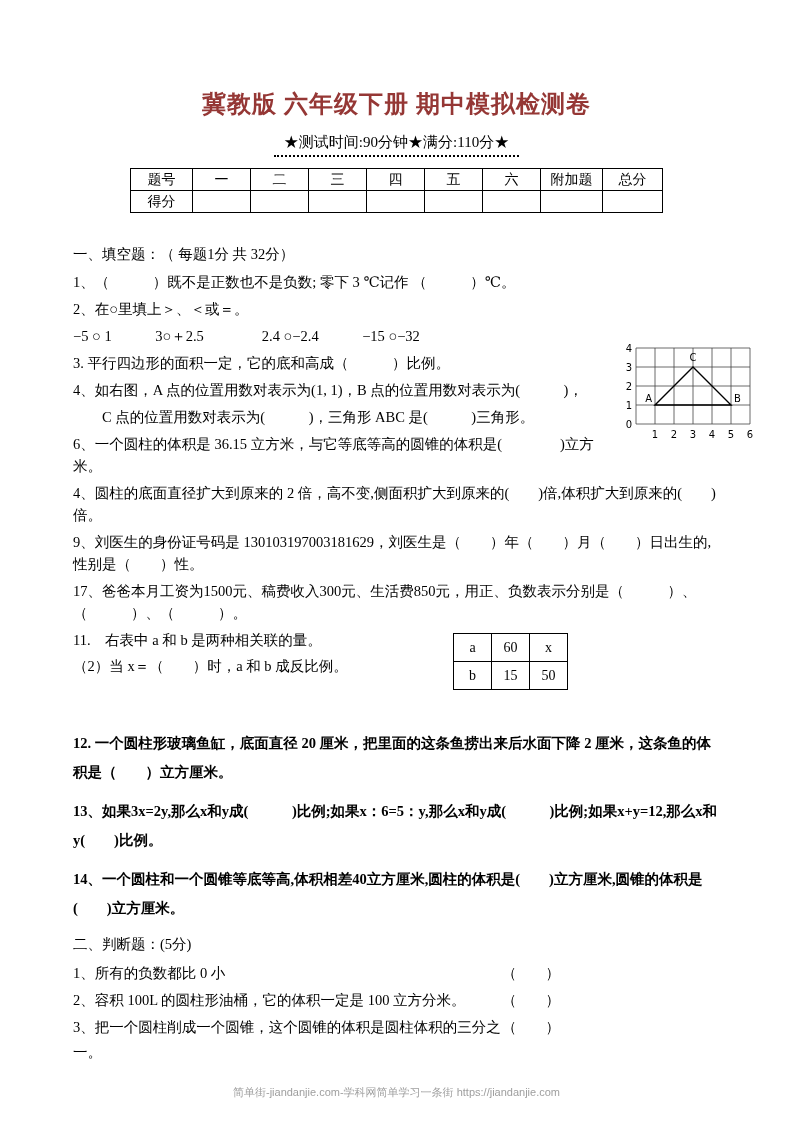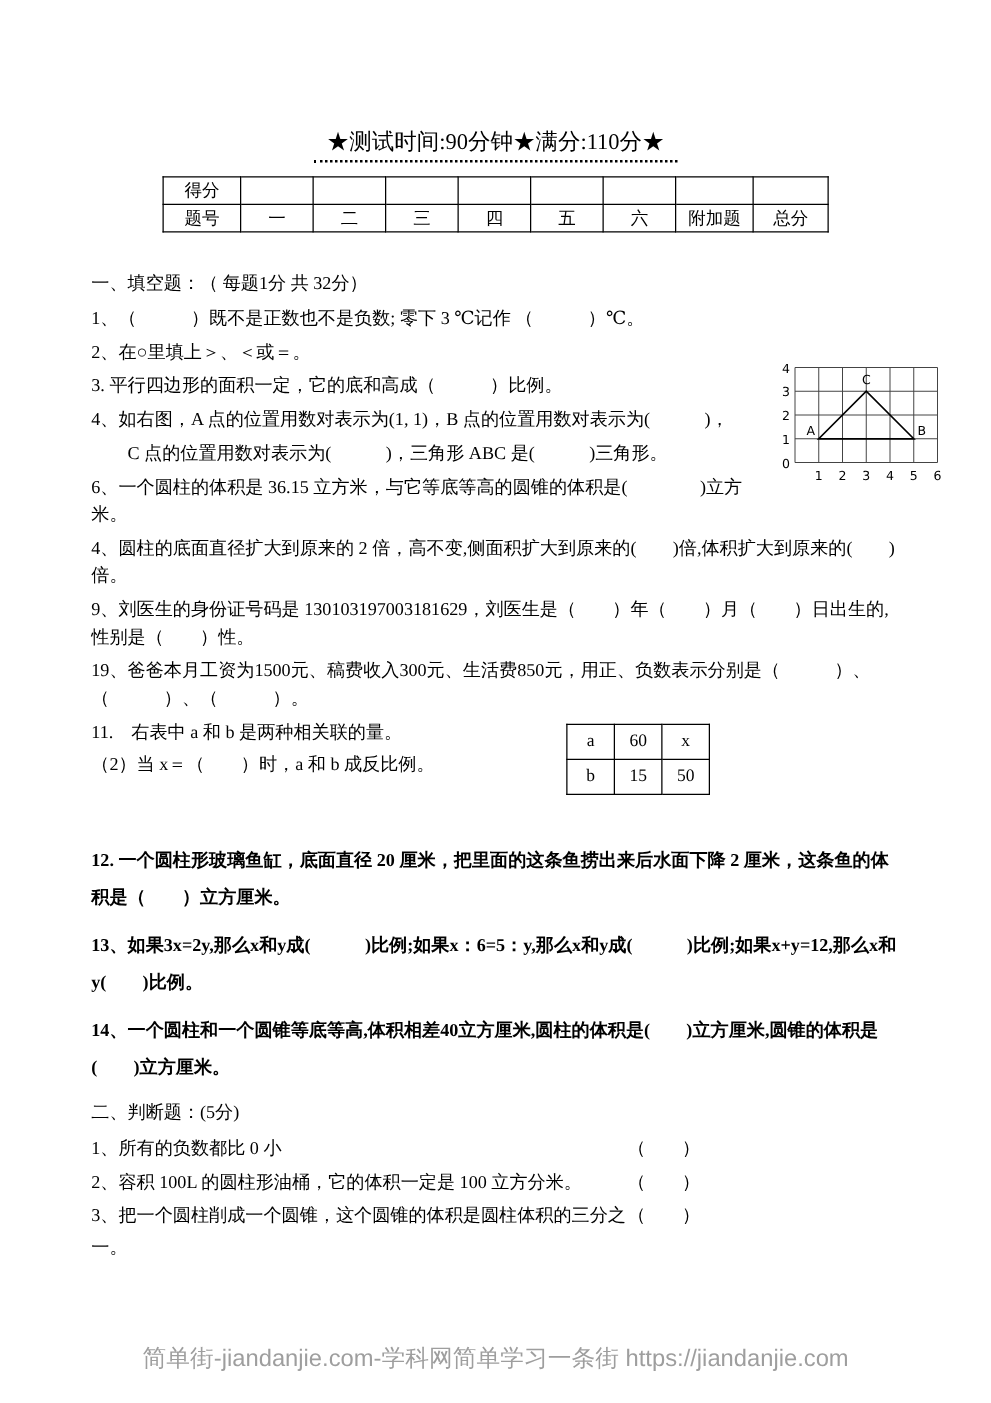--- a/index.html
+++ b/index.html
@@ -15,21 +15,21 @@
   .title {
     text-align:center;
     font-size:24px;
     font-weight:bold;
     color:#953735;
     letter-spacing:1px;
   }
   .meta-row { text-align:center; margin-top:13px; }
   .meta {
     display:inline-block;
-    font-size:18px;
+    font-size:15px;
     padding:0 10px 3px 10px;
     border-bottom:2px dotted #000;
   }
 
   table.score-table {
     border-collapse:collapse;
     margin:11px auto 0 auto;
     table-layout:fixed;
   }
   table.score-table td {
@@ -77,66 +77,68 @@
 
   .sec2 { margin-top:10px; margin-bottom:6px;font-family:Liberation Serif, serif; }
   .judge-line { display:flex; line-height:25px; margin-bottom:2px; }
   .judge-line .ans { margin-left:auto; margin-right:160px; white-space:nowrap; }
 
   .footer {
     position:absolute;
     left:0; right:0; bottom:22px;
     text-align:center;
     color:#9e9e9e;
-    font-size:19px;
+    font-size:11px;
     font-family:"Liberation Sans","DejaVu Sans",sans-serif;
   }
 </style>
 </head>
 <body>
 
 <div class="page">
 
+  <h1 class="title">冀教版 六年级下册 期中模拟检测卷</h1>
 
   <div class="meta-row">
     <span class="meta">★测试时间:90分钟★满分:110分★</span>
   </div>
 
   <table class="score-table">
     <tbody>
-      <tr>
-        <td>得分</td>
-        <td></td>
-        <td></td>
-        <td></td>
-        <td></td>
-        <td></td>
-        <td></td>
-        <td></td>
-        <td></td>
-      </tr>
       <tr>
         <td class="w-label">题号</td>
         <td class="w-num">一</td>
         <td class="w-num">二</td>
         <td class="w-num">三</td>
         <td class="w-num">四</td>
         <td class="w-num">五</td>
         <td class="w-num">六</td>
         <td class="w-extra">附加题</td>
         <td class="w-total">总分</td>
       </tr>
+      <tr>
+        <td>得分</td>
+        <td></td>
+        <td></td>
+        <td></td>
+        <td></td>
+        <td></td>
+        <td></td>
+        <td></td>
+        <td></td>
+      </tr>
     </tbody>
   </table>
 
   <div class="content">
 
     <p class="q heading">一、填空题：（ 每题1分 共 32分）</p>
     <p class="q">1、（　　　）既不是正数也不是负数; 零下 3 ℃记作 （　　　）℃。</p>
     <p class="q">2、在○里填上＞、＜或＝。</p>
+    <p class="q">−5 ○ 1　　　3○＋2.5　　　　2.4 ○−2.4　　　−15 ○−32</p>
 
     <div class="figure">
       <svg width="150" height="98" viewBox="0 0 150 98">
         <path d="M14 4V80M33 4V80M52 4V80M71 4V80M90 4V80M109 4V80M128 4V80M14 4H128M14 23H128M14 42H128M14 61H128M14 80H128" stroke="#444" stroke-width="0.8" fill="none"></path>
         <path d="M33 61 L71 23 L109 61 Z" stroke="#000" stroke-width="1.4" fill="none"></path>
         <text x="10" y="8" text-anchor="end">4</text>
         <text x="10" y="27" text-anchor="end">3</text>
         <text x="10" y="46" text-anchor="end">2</text>
         <text x="10" y="65" text-anchor="end">1</text>
         <text x="10" y="84" text-anchor="end">0</text>
@@ -151,21 +153,21 @@
         <text x="71" y="17" text-anchor="middle">C</text>
       </svg>
     </div>
 
     <p class="q">3. 平行四边形的面积一定，它的底和高成（　　　）比例。</p>
     <p class="q">4、如右图，A 点的位置用数对表示为(1, 1)，B 点的位置用数对表示为(　　　)，</p>
     <p class="q">　　C 点的位置用数对表示为(　　　)，三角形 ABC 是(　　　)三角形。</p>
     <p class="q">6、一个圆柱的体积是 36.15 立方米，与它等底等高的圆锥的体积是(　　　　)立方米。</p>
     <p class="q">4、圆柱的底面直径扩大到原来的 2 倍，高不变,侧面积扩大到原来的(　　)倍,体积扩大到原来的(　　)倍。</p>
     <p class="q">9、刘医生的身份证号码是 130103197003181629，刘医生是（　　）年（　　）月（　　）日出生的, 性别是（　　）性。</p>
-    <p class="q">19、爸爸本月工资为1500元、稿费收入300元、生活费850元，用正、负数表示分别是（　　　）、（　　　）、（　　　）。</p>
+    <p class="q">17、爸爸本月工资为1500元、稿费收入300元、生活费850元，用正、负数表示分别是（　　　）、（　　　）、（　　　）。</p>
 
     <div class="q11">
       <table class="rel-table">
         <tbody>
           <tr>
             <td>a</td>
             <td>60</td>
             <td>x</td>
           </tr>
           <tr>

